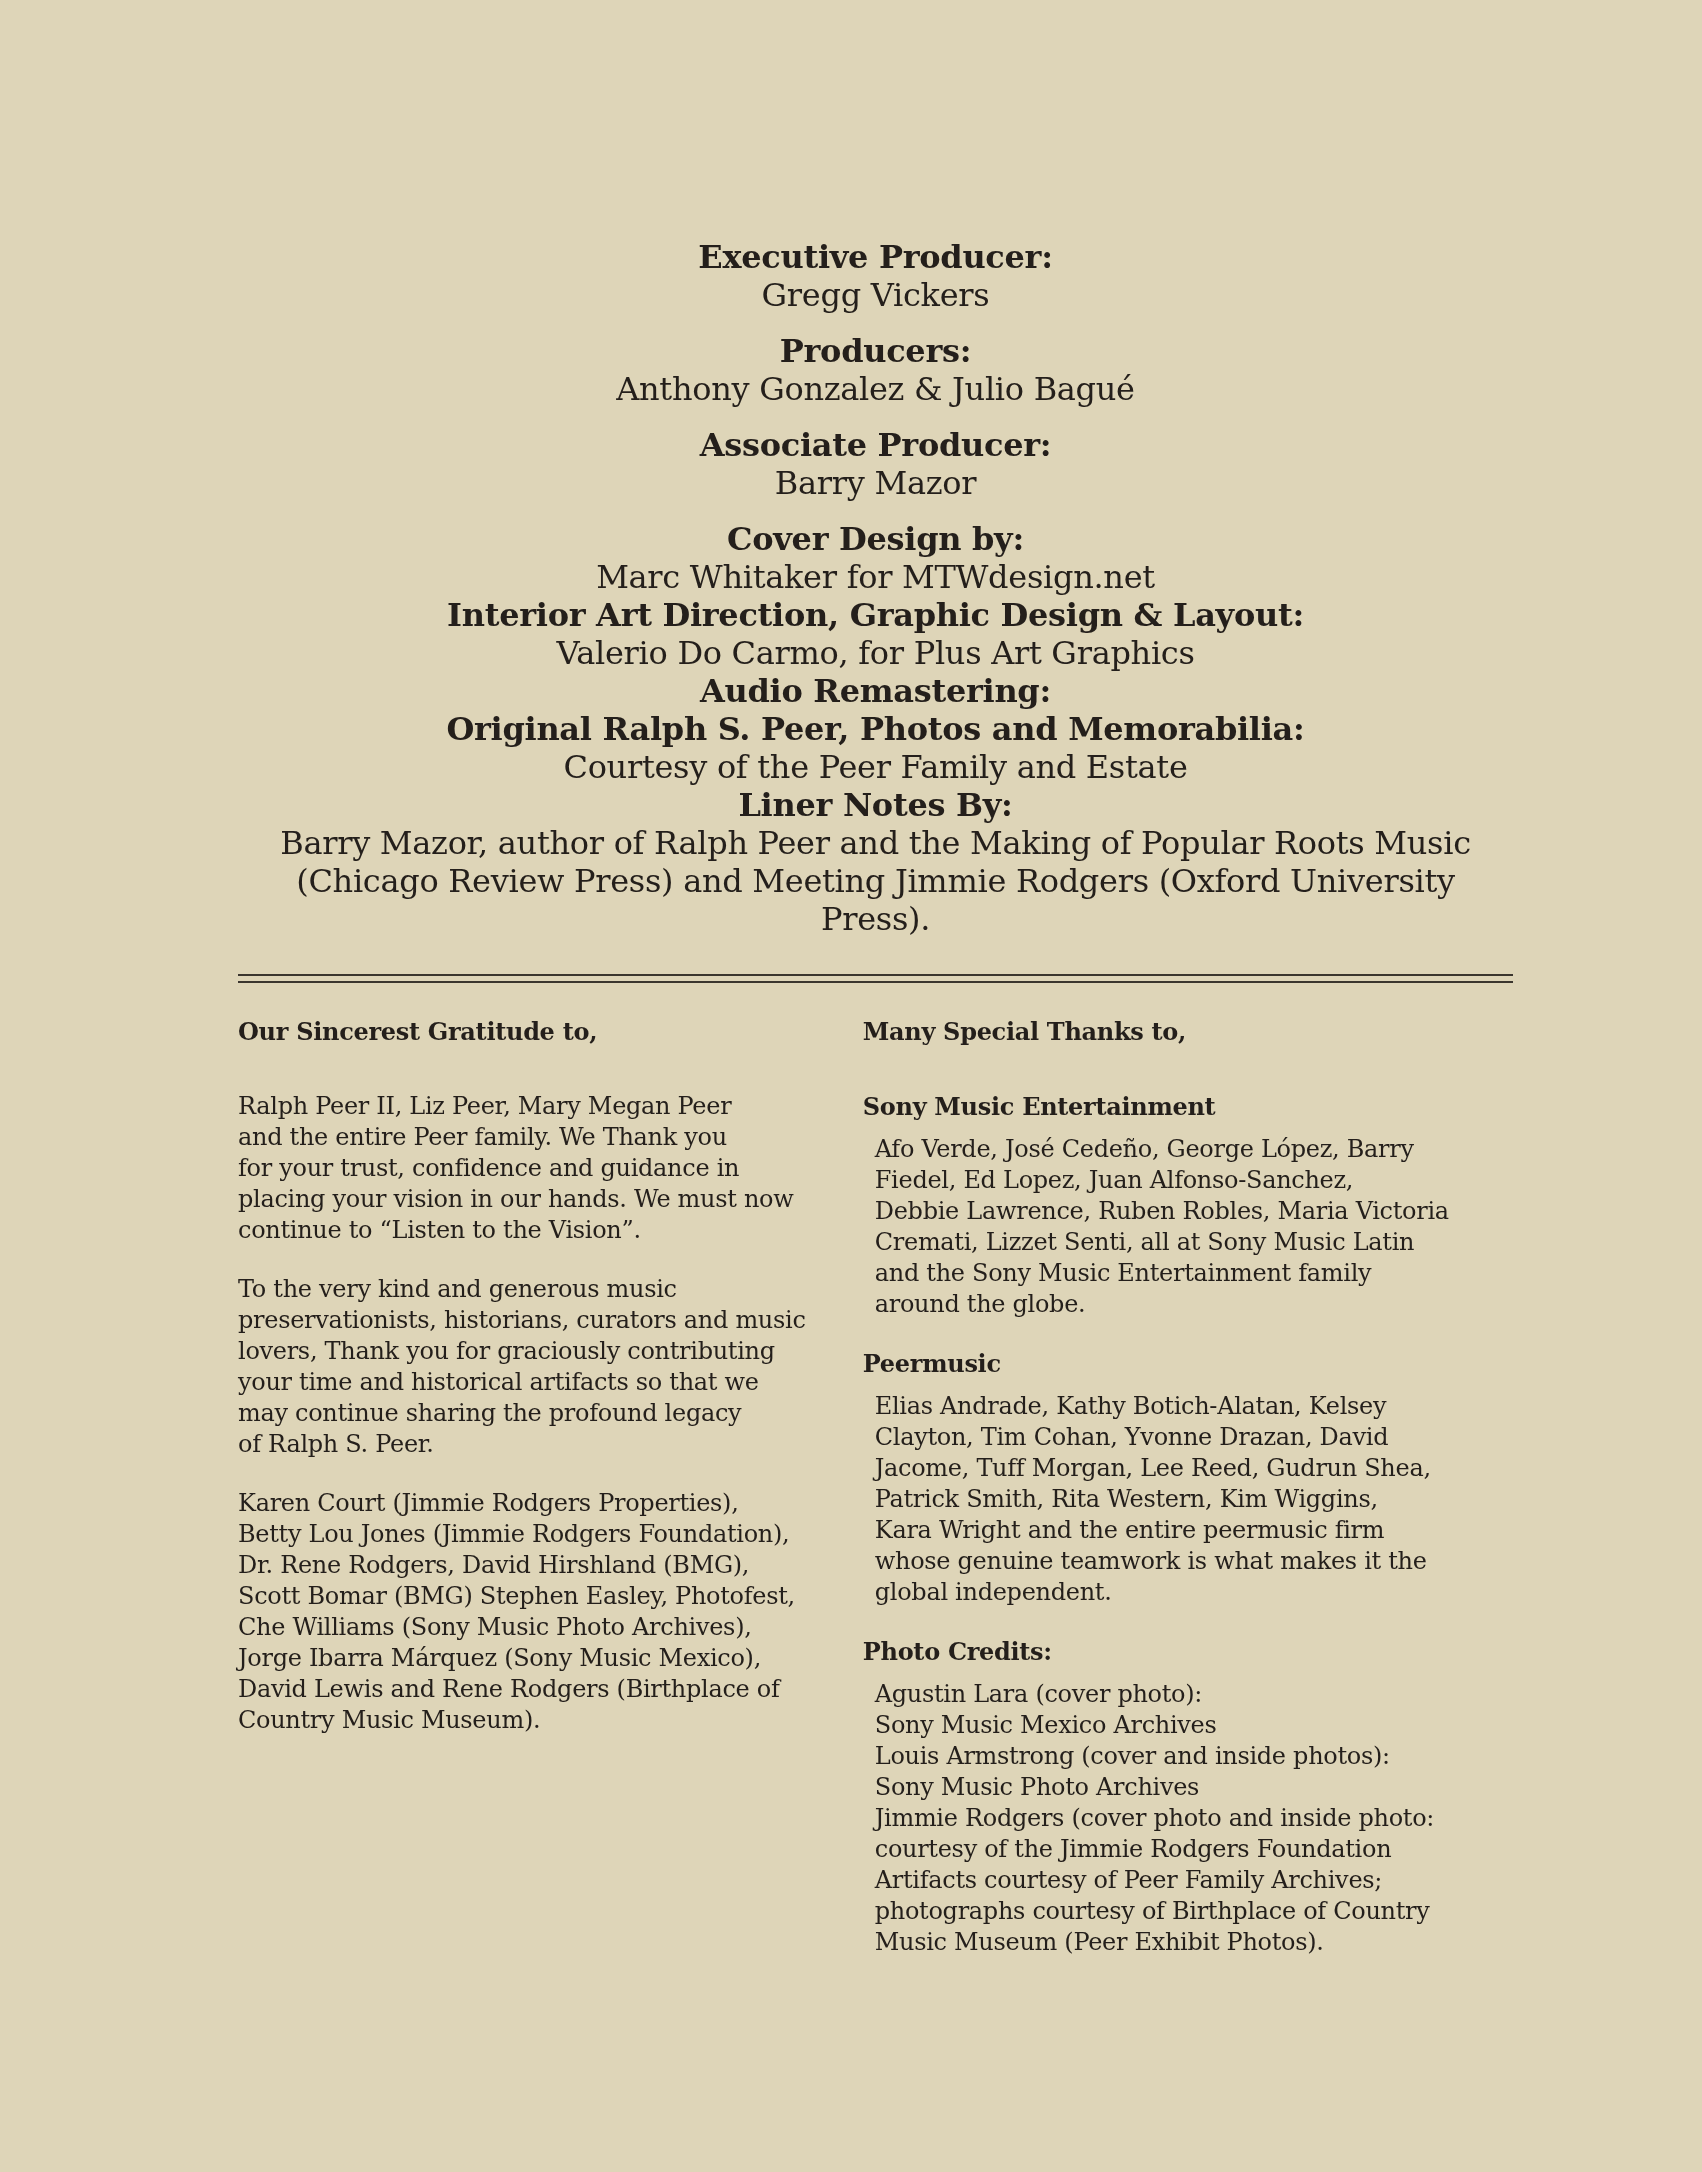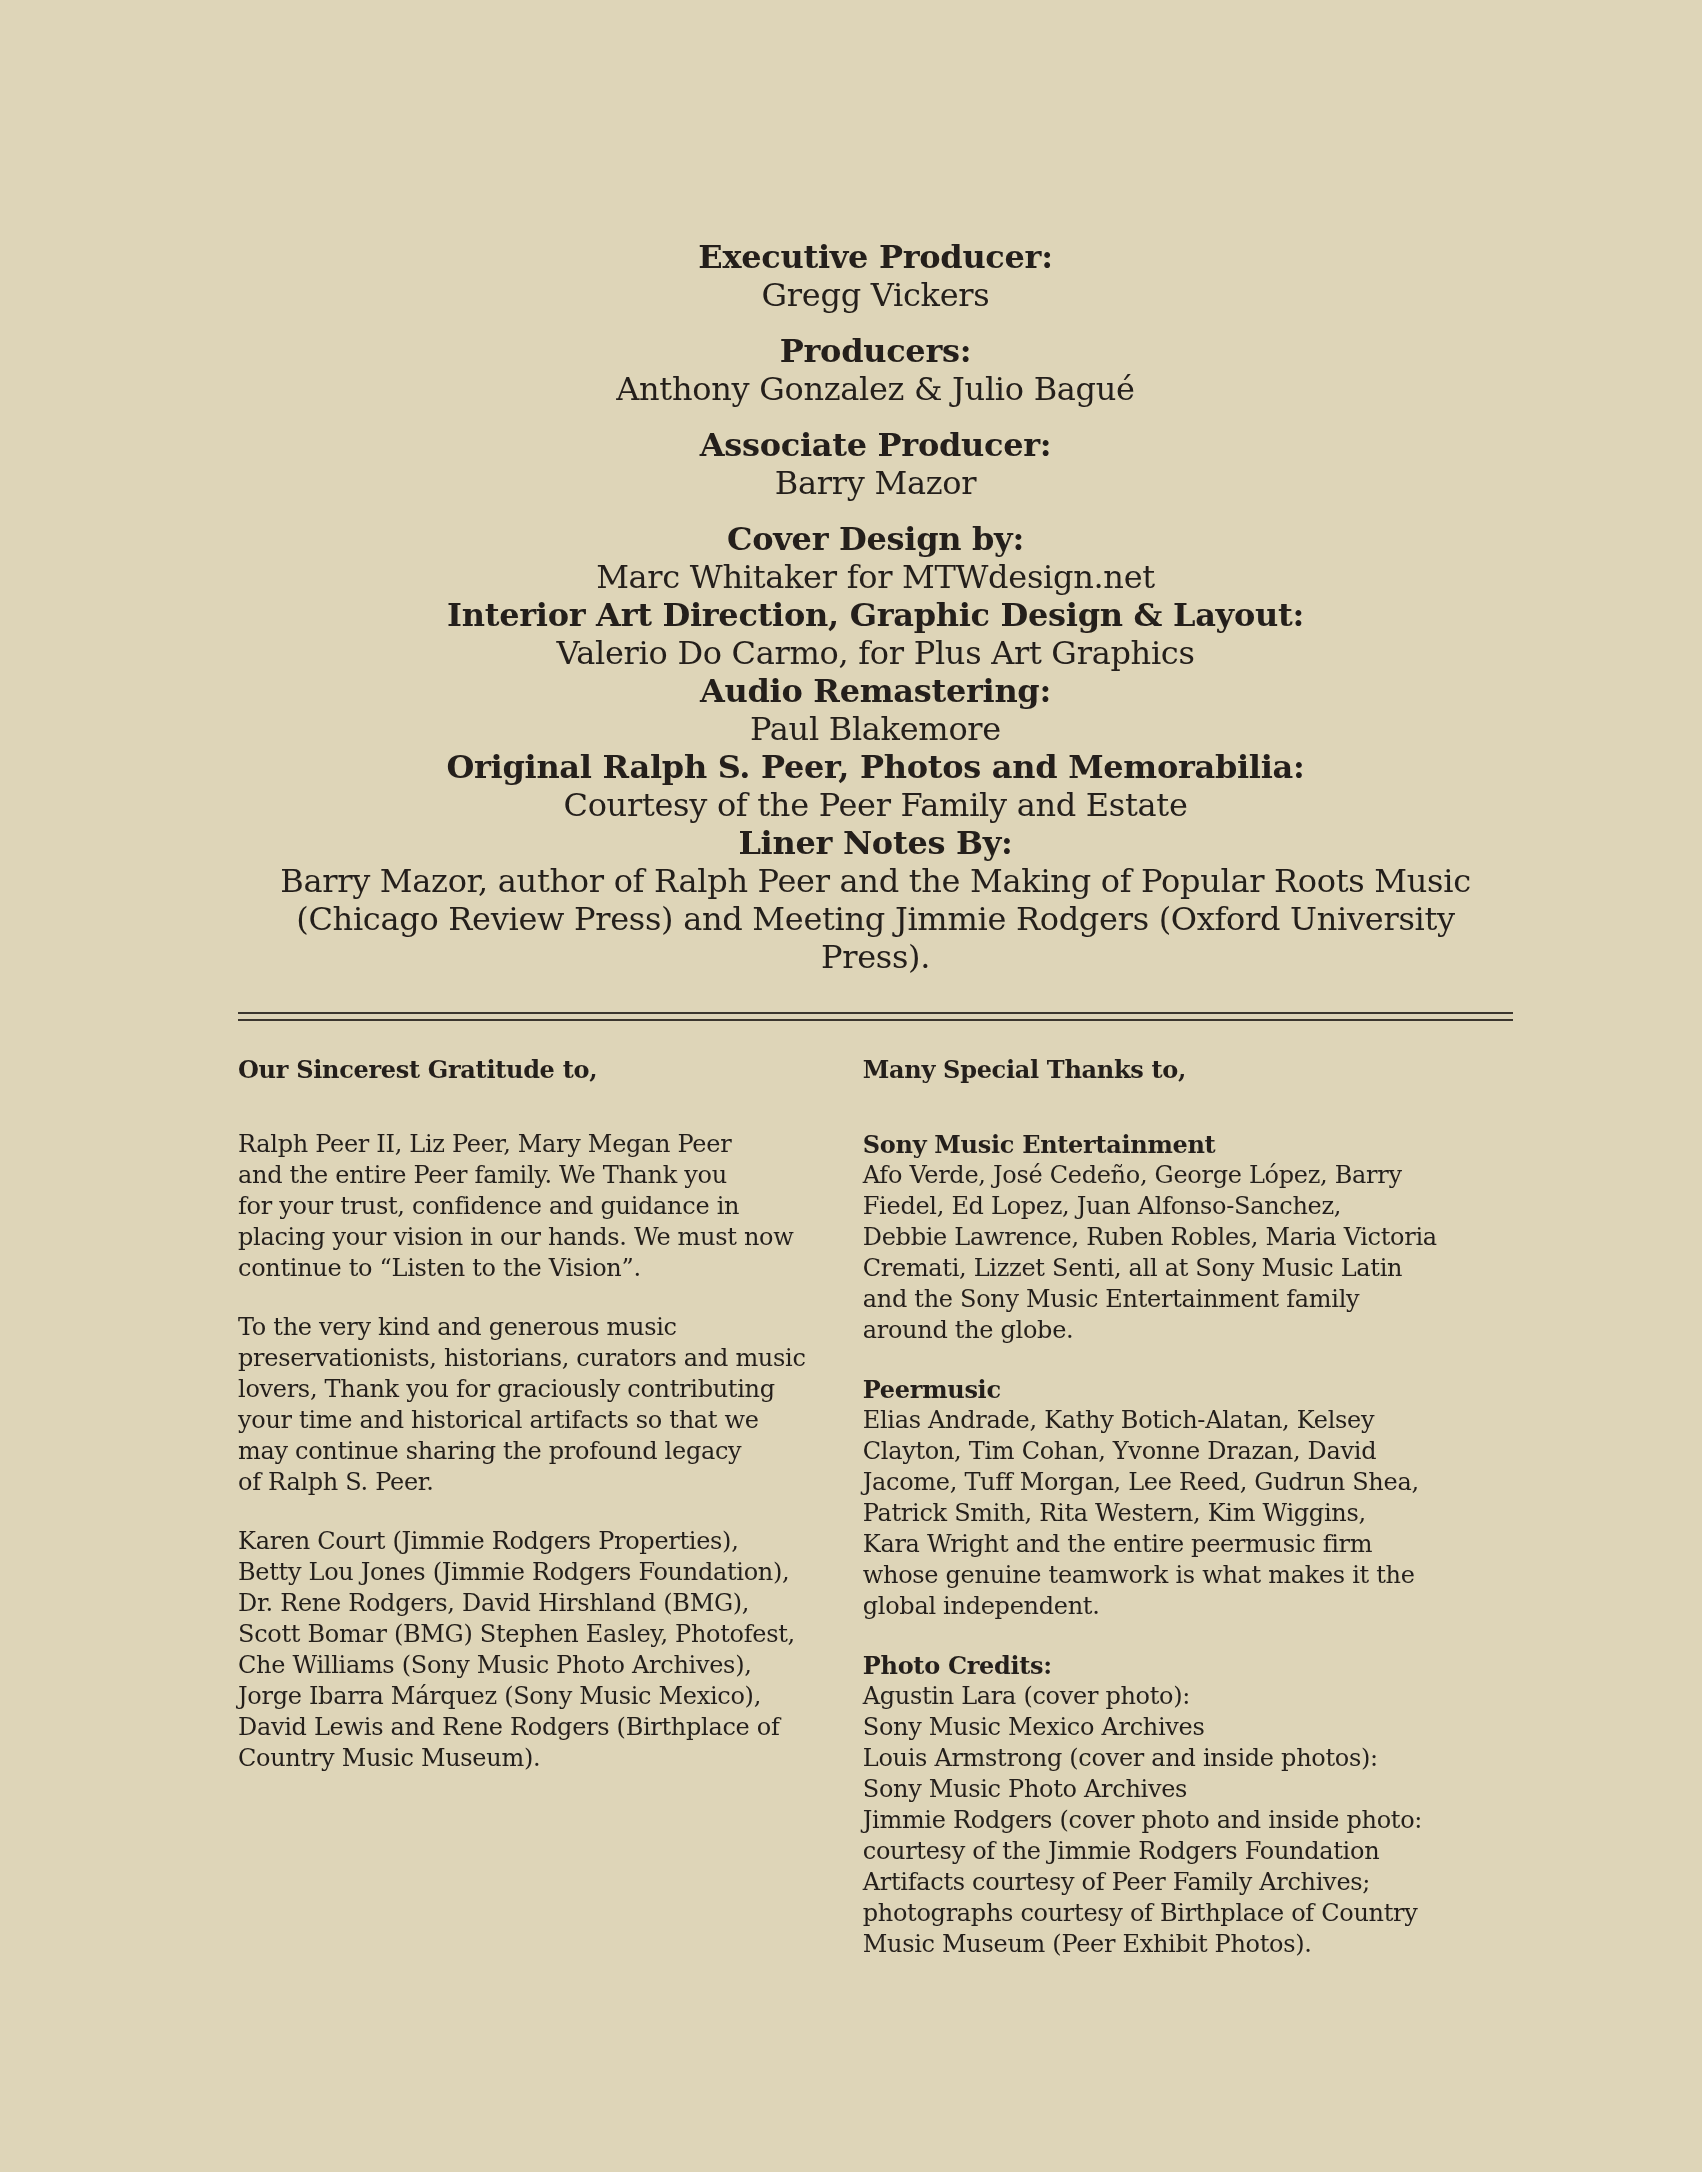--- a/index.html
+++ b/index.html
@@ -45,21 +45,21 @@
     line-height:31px;
     letter-spacing:-0.3px;
   }
   .col{text-align:left;}
   .col-left{width:49%;padding-right:6.4px;box-sizing:border-box;}
   .col-right{width:51%;}
   .col-heading{margin-bottom:44px;}
   .col p{margin:0 0 28px 0;}
   .mid-heading{margin-bottom:33px;}
   .sect{margin-bottom:28px;}
-  .sect p{margin:0;}
+  .sect p{margin:12px;}
 </style>
 </head>
 <body>
 
 <div class="content">
 
   <section class="top">
 
     <div class="group">
       <div class="b">Executive Producer:</div>
@@ -77,21 +77,20 @@
     </div>
 
     <div class="block">
       <div class="b">Cover Design by:</div>
       <div>Marc Whitaker for MTWdesign.net</div>
 
       <div class="b">Interior Art Direction, Graphic Design &amp; Layout:</div>
       <div>Valerio Do Carmo, for Plus Art Graphics</div>
 
       <div class="b">Audio Remastering:</div>
-      <div>Paul Blakemore</div>
 
       <div class="b">Original Ralph S. Peer, Photos and Memorabilia:</div>
       <div>Courtesy of the Peer Family and Estate</div>
 
       <div class="b">Liner Notes By:</div>
       <div class="pre">Barry Mazor, author of Ralph Peer and the Making of Popular Roots Music
 (Chicago Review Press) and Meeting Jimmie Rodgers (Oxford University Press).</div>
     </div>
 
   </section>

